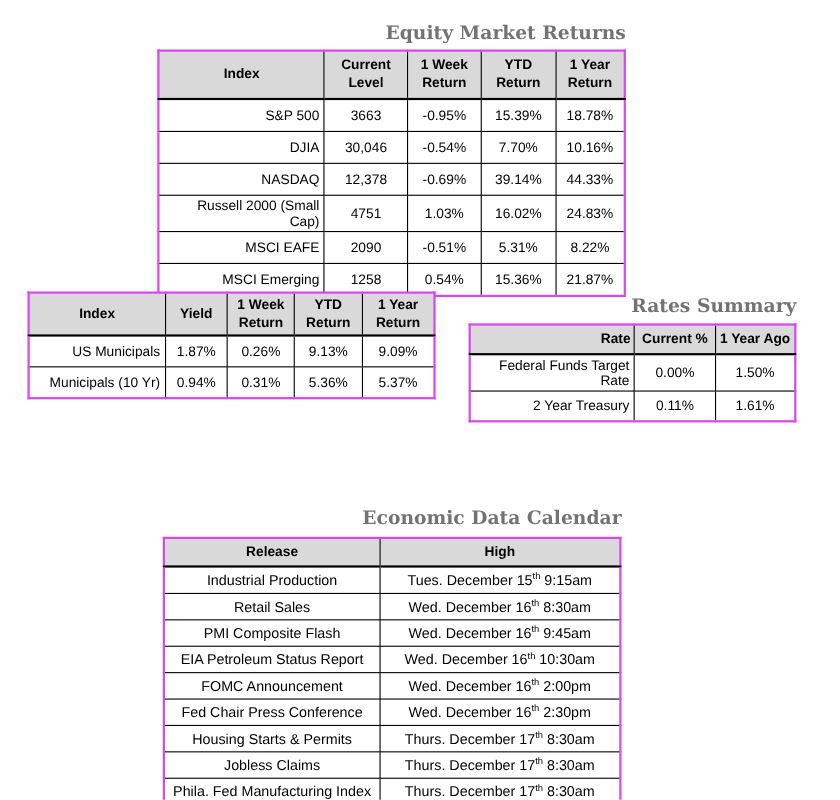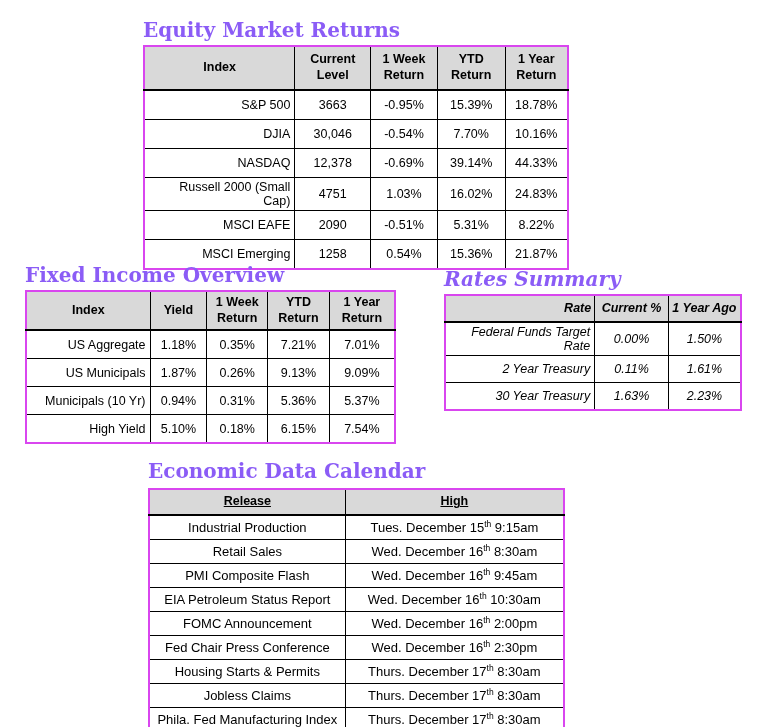--- a/index.html
+++ b/index.html
@@ -15,24 +15,24 @@
     font-family: "Liberation Sans", sans-serif;
     color: #000000;
   }
   .section {
     position: absolute;
   }
   .tbl-title {
     margin: 0 0 5px 0;
     font-family: "DejaVu Serif", serif;
     font-weight: bold;
-    font-size: 20px;
+    font-size: 17px;
     line-height: 20px;
-    text-align: left;
-    color: #8b5cf6;
+    text-align: right;
+    color: #737373;
   }
   table.tbl {
     border-collapse: collapse;
     table-layout: fixed;
     border: 2px solid #d946ef;
   }
   table.tbl th {
     background: #d9d9d9;
     border: 1px solid #000000;
     border-bottom: 2px solid #000000;
@@ -70,28 +70,28 @@
   #equity-section { left: 143px; top: 20px; width: 426px; }
   #equity-table thead th { height: 38px; }
   #equity-table tbody td { height: 24px; }
 
   
   #fixed-income-section { left: 25px; top: 265px; width: 371px; }
   #fixed-income-table thead th { height: 33px; }
   #fixed-income-table tbody td { height: 23px; }
 
   
-  #rates-section { left: 444px; top: 269px; width: 298px; font-style: italic; }
+  #rates-section { left: 426px; top: 269px; width: 298px; }
   #rates-table thead th { height: 21px; }
   #rates-table tbody td { height: 22px; }
 
   
   #calendar-section { left: 148px; top: 461px; width: 417px; }
   #calendar-section .tbl-title { margin-bottom: 7px; }
-  #calendar-table thead th { height: 20px; text-decoration: underline; }
+  #calendar-table thead th { height: 20px; }
   #calendar-table tbody td { height: 19px; font-size: 13px; }
 </style>
 </head>
 <body>
 
 <div class="section" id="equity-section">
   <h2 class="tbl-title">Equity Market Returns</h2>
   <table class="tbl first-col-left" id="equity-table">
     <colgroup>
       <col style="width:152px">
@@ -150,67 +150,52 @@
           <td>1258</td>
           <td>0.54%</td>
           <td>15.36%</td>
           <td>21.87%</td>
         </tr>
       </tbody>
   </table>
 </div>
 
 <div class="section" id="fixed-income-section">
-  <h2 class="tbl-title">Fixed Income Overview</h2>
   <table class="tbl first-col-left" id="fixed-income-table">
     <colgroup>
       <col style="width:125px">
         <col style="width:57px">
         <col style="width:61px">
         <col style="width:62px">
         <col style="width:66px">
     </colgroup>
     <thead>
         <tr>
           <th>Index</th>
           <th>Yield</th>
           <th>1 Week Return</th>
           <th>YTD Return</th>
           <th>1 Year Return</th>
         </tr>
       </thead>
     <tbody>
         <tr>
-          <td>US Aggregate</td>
-          <td>1.18%</td>
-          <td>0.35%</td>
-          <td>7.21%</td>
-          <td>7.01%</td>
-        </tr>
-        <tr>
           <td>US Municipals</td>
           <td>1.87%</td>
           <td>0.26%</td>
           <td>9.13%</td>
           <td>9.09%</td>
         </tr>
         <tr>
           <td>Municipals (10 Yr)</td>
           <td>0.94%</td>
           <td>0.31%</td>
           <td>5.36%</td>
           <td>5.37%</td>
         </tr>
-        <tr>
-          <td>High Yield</td>
-          <td>5.10%</td>
-          <td>0.18%</td>
-          <td>6.15%</td>
-          <td>7.54%</td>
-        </tr>
       </tbody>
   </table>
 </div>
 
 <div class="section" id="rates-section">
   <h2 class="tbl-title">Rates Summary</h2>
   <table class="tbl first-col-left left-first-header" id="rates-table">
     <colgroup>
       <col style="width:151px">
         <col style="width:74px">
@@ -227,25 +212,20 @@
         <tr>
           <td>Federal Funds Target Rate</td>
           <td>0.00%</td>
           <td>1.50%</td>
         </tr>
         <tr>
           <td>2 Year Treasury</td>
           <td>0.11%</td>
           <td>1.61%</td>
         </tr>
-        <tr>
-          <td>30 Year Treasury</td>
-          <td>1.63%</td>
-          <td>2.23%</td>
-        </tr>
       </tbody>
   </table>
 </div>
 
 <div class="section" id="calendar-section">
   <h2 class="tbl-title">Economic Data Calendar</h2>
   <table class="tbl" id="calendar-table">
     <colgroup>
       <col style="width:197px">
         <col style="width:220px">

